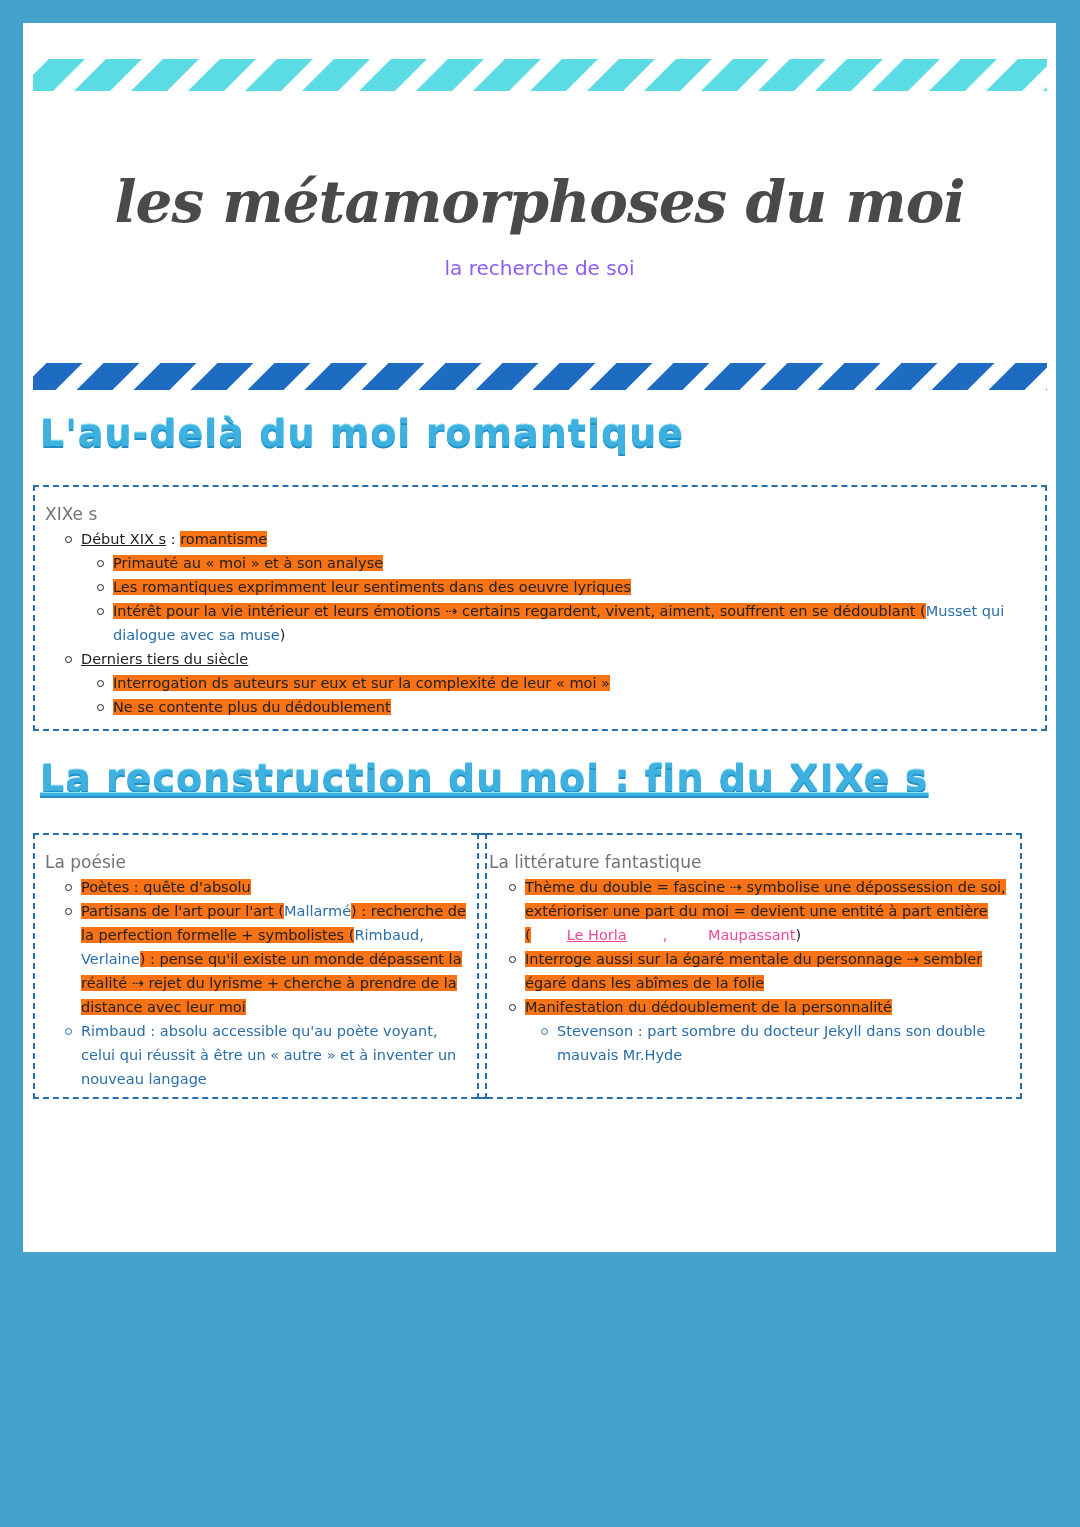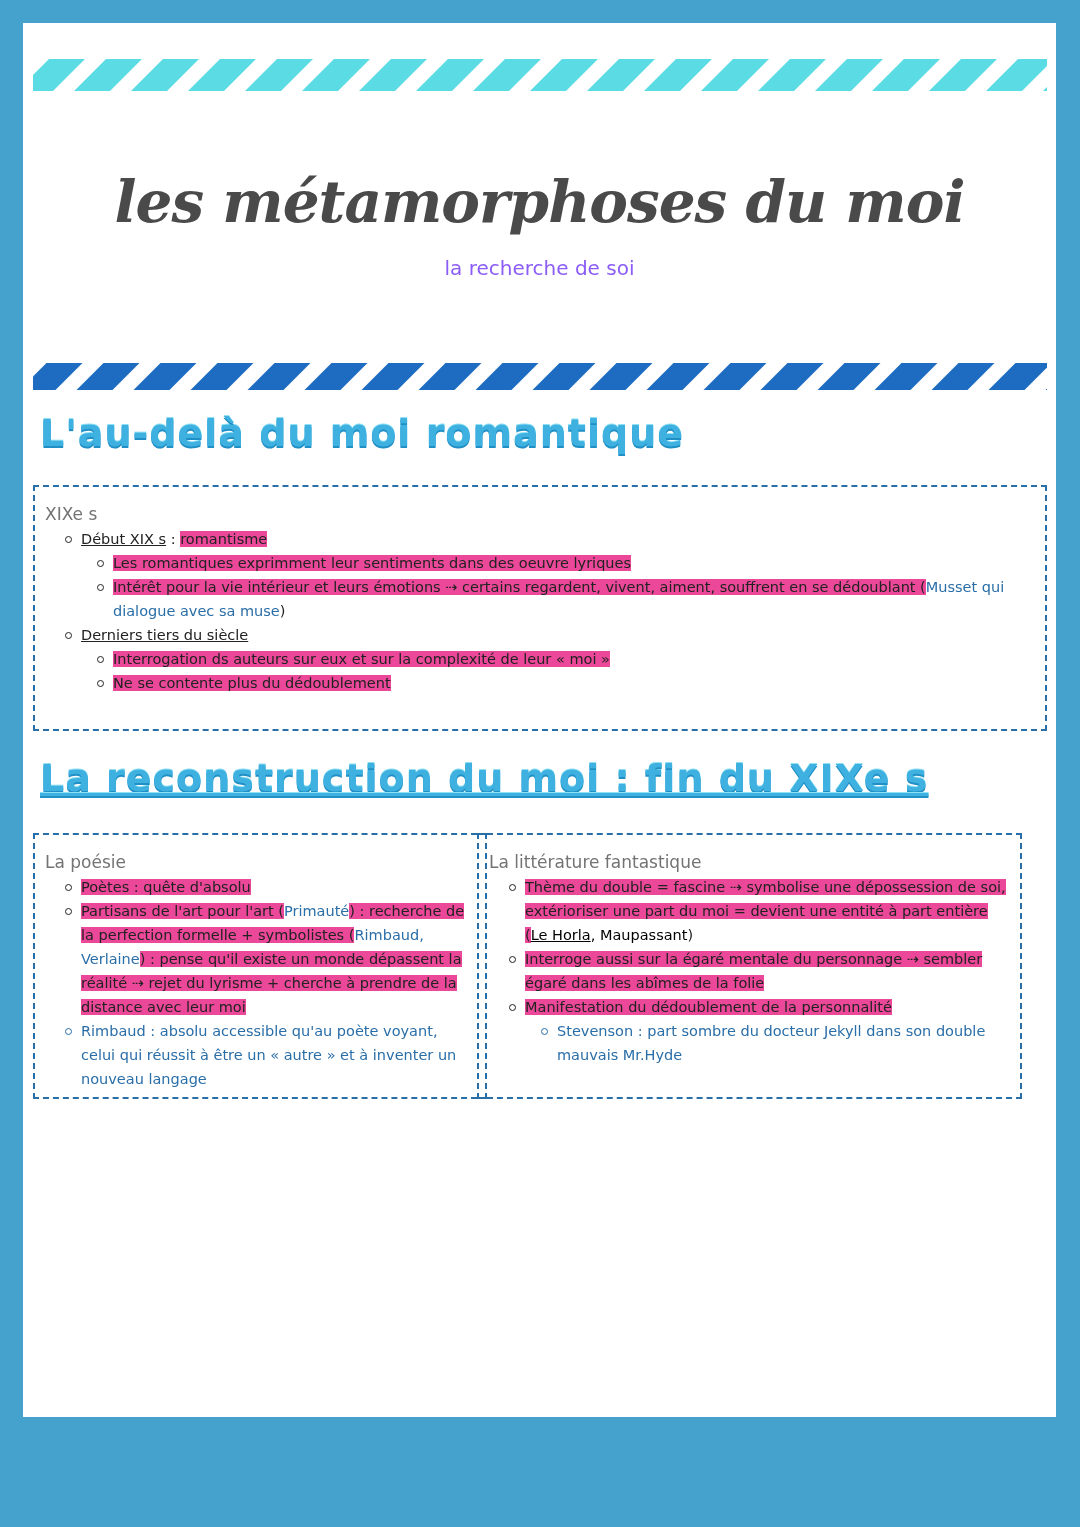--- a/index.html
+++ b/index.html
@@ -6,21 +6,21 @@
   body {
     width: 1080px; height: 1527px;
     background: #44a2cc;
     position: relative;
     overflow: hidden;
     font-family: "Liberation Sans", sans-serif;
   }
   .page {
     position: absolute;
     left: 23px; top: 23px;
-    width: 1033px; height: 1394px;
+    width: 1033px; height: 1229px;
     background: #ffffff;
   }
   .stripe {
     position: absolute;
     left: 10px;
     width: 1014px;
     height: 32px;
     overflow: hidden;
   }
   .stripe-bar {
@@ -97,23 +97,23 @@
   li { position: relative; padding-left: 16px; }
   li::before {
     content: "";
     position: absolute;
     left: 0; top: 9px;
     width: 5px; height: 5px;
     border: 1.5px solid #222;
     border-radius: 50%;
   }
   li.blue::before { border-color: #2a6ea8; }
-  .hl { background: #ec4899; }
+  .hl { background: #f97316; }
   .u { text-decoration: underline; }
-  .link { color: #000000; }
+  .link { color: #ec4899; padding-left: 36px; }
   .blue-text { color: #2a6ea8; }
 </style>
 </head>
 <body>
 
 <div class="page">
 
   <div class="stripe stripe-top">
     <div class="stripe-bar" id="stripe-top-bar">
         <div class="stripe-seg"></div>
@@ -166,41 +166,42 @@
   </div>
 
   <div class="section-heading h1">L'au-delà du moi romantique</div>
 
   <div class="box box1">
     <div class="box-title">XIXe s</div>
     <ul>
       <li>
         <span class="u">Début XIX s</span><span> : </span><span class="hl">romantisme</span>
         <ul>
+          <li><span class="hl">Primauté au « moi » et à son analyse</span></li>
           <li><span class="hl">Les romantiques exprimment leur sentiments dans des oeuvre lyriques</span></li>
           <li><span class="hl">Intérêt pour la vie intérieur et leurs émotions ⇢ certains regardent, vivent, aiment, souffrent en se dédoublant (</span><span class="blue-text">Musset qui dialogue avec sa muse</span><span>)</span></li>
         </ul>
       </li>
       <li>
         <span class="u">Derniers tiers du siècle</span>
         <ul>
           <li><span class="hl">Interrogation ds auteurs sur eux et sur la complexité de leur « moi »</span></li>
           <li><span class="hl">Ne se contente plus du dédoublement</span></li>
         </ul>
       </li>
     </ul>
   </div>
 
   <div class="section-heading h2">La reconstruction du moi : fin du XIXe s</div>
 
   <div class="box box2">
     <div class="box-title">La poésie</div>
     <ul>
       <li><span class="hl">Poètes : quête d'absolu</span></li>
-      <li><span class="hl">Partisans de l'art pour l'art (</span><span class="blue-text">Primauté</span><span class="hl">) : recherche de la perfection formelle + symbolistes (</span><span class="blue-text">Rimbaud, Verlaine</span><span class="hl">) : pense qu'il existe un monde dépassent la réalité ⇢ rejet du lyrisme + cherche à prendre de la distance avec leur moi</span></li>
+      <li><span class="hl">Partisans de l'art pour l'art (</span><span class="blue-text">Mallarmé</span><span class="hl">) : recherche de la perfection formelle + symbolistes (</span><span class="blue-text">Rimbaud, Verlaine</span><span class="hl">) : pense qu'il existe un monde dépassent la réalité ⇢ rejet du lyrisme + cherche à prendre de la distance avec leur moi</span></li>
       <li class="blue"><span class="blue-text">Rimbaud : absolu accessible qu'au poète voyant, celui qui réussit à être un « autre » et à inventer un nouveau langage</span></li>
     </ul>
   </div>
 
   <div class="box box3">
     <div class="box-title">La littérature fantastique</div>
     <ul>
       <li><span class="hl">Thème du double = fascine ⇢ symbolise une dépossession de soi, extérioriser une part du moi = devient une entité à part entière (</span><span class="link u">Le Horla</span><span class="link">, </span><span class="link">Maupassant</span><span>)</span></li>
       <li><span class="hl">Interroge aussi sur la égaré mentale du personnage ⇢ sembler égaré dans les abîmes de la folie</span></li>
       <li><span class="hl">Manifestation du dédoublement de la personnalité</span>

